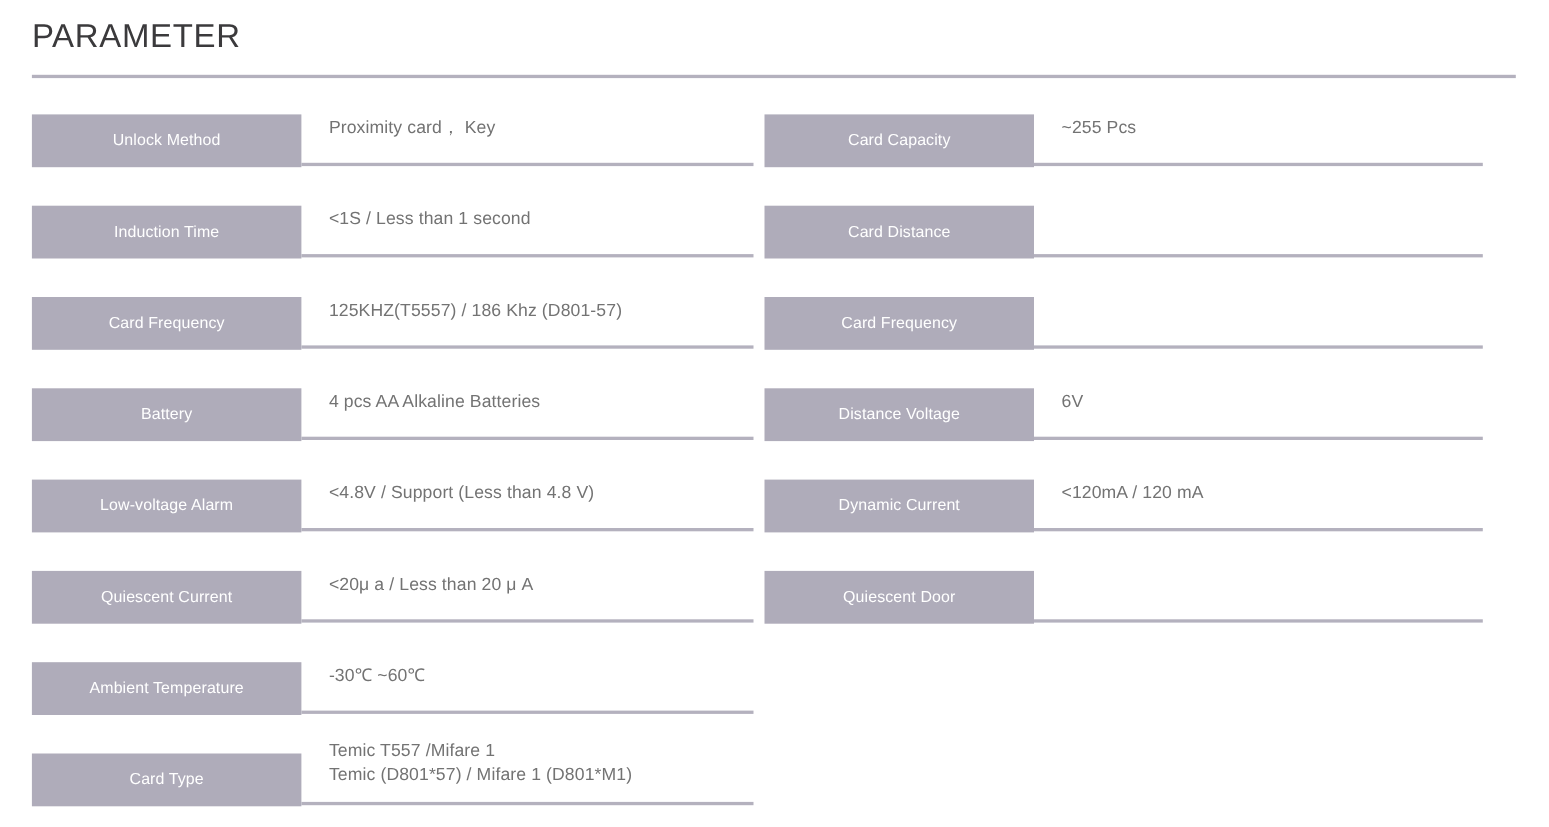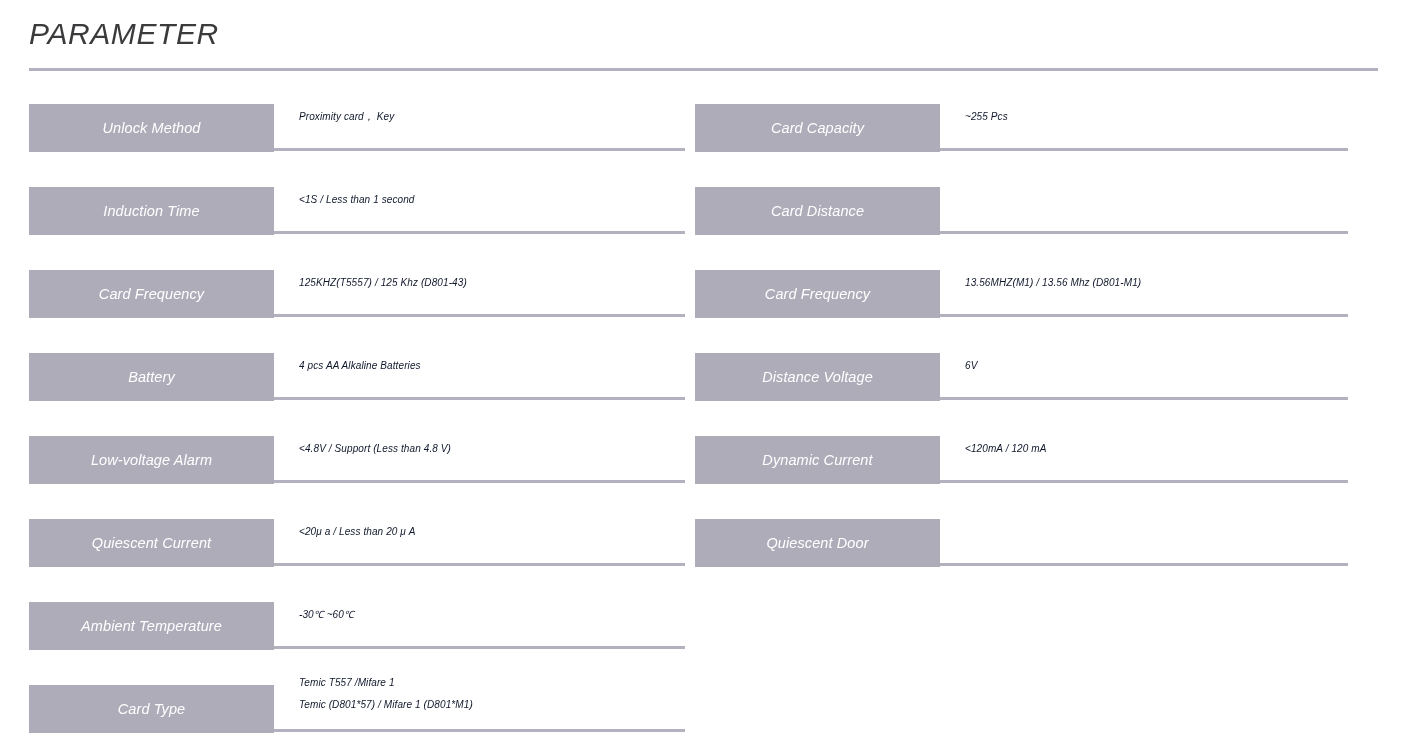--- a/index.html
+++ b/index.html
@@ -13,21 +13,20 @@
     font-family: "Liberation Sans", sans-serif;
     overflow: hidden;
     position: relative;
   }
 
   #page {
     position: absolute;
     left: 0; top: 0;
     width: 1408px;
     height: 752px;
-    font-style: italic;
   }
 
   
   #header {
     position: absolute;
     left: 29px;
     top: 14px;
     width: 1349px;
   }
   #page-title {
@@ -93,22 +92,22 @@
     box-sizing: border-box;
     padding-left: 25px;
     display: flex;
     flex-direction: column;
     justify-content: flex-start;
   }
   #column-left  .spec-value { width: 411px; }
   #column-right .spec-value { width: 408px; }
 
   .spec-value-text {
-    color: #0f172a;
-    font-size: 10px;
+    color: #737373;
+    font-size: 16px;
     font-weight: 400;
     line-height: 22px;
     letter-spacing: 0.1px;
     white-space: nowrap;
     font-family: "Liberation Sans", sans-serif;
     margin-top: 2px;
   }
   .spec-value.two-line .spec-value-text { margin-top: -13px; }
   .spec-value.two-line .spec-value-text + .spec-value-text { margin-top: 0px; }
 
@@ -149,21 +148,21 @@
         <div class="spec-value">
           <div class="spec-value-text">&lt;1S / Less than 1 second</div>
         </div>
         <div class="spec-underline"></div>
       </div>
       <div class="spec-row">
         <div class="spec-label">
           <div class="spec-label-text">Card Frequency</div>
         </div>
         <div class="spec-value">
-          <div class="spec-value-text">125KHZ(T5557) / 125 Khz (D801-43)</div>
+          <div class="spec-value-text">125KHZ(T5557) / 186 Khz (D801-57)</div>
         </div>
         <div class="spec-underline"></div>
       </div>
       <div class="spec-row">
         <div class="spec-label">
           <div class="spec-label-text">Battery</div>
         </div>
         <div class="spec-value">
           <div class="spec-value-text">4 pcs AA Alkaline Batteries</div>
         </div>
@@ -220,23 +219,20 @@
       <div class="spec-row">
         <div class="spec-label">
           <div class="spec-label-text">Card Distance</div>
         </div>
         <div class="spec-underline"></div>
       </div>
       <div class="spec-row">
         <div class="spec-label">
           <div class="spec-label-text">Card Frequency</div>
         </div>
-        <div class="spec-value">
-          <div class="spec-value-text">13.56MHZ(M1) / 13.56 Mhz (D801-M1)</div>
-        </div>
         <div class="spec-underline"></div>
       </div>
       <div class="spec-row">
         <div class="spec-label">
           <div class="spec-label-text">Distance Voltage</div>
         </div>
         <div class="spec-value">
           <div class="spec-value-text">6V</div>
         </div>
         <div class="spec-underline"></div>

